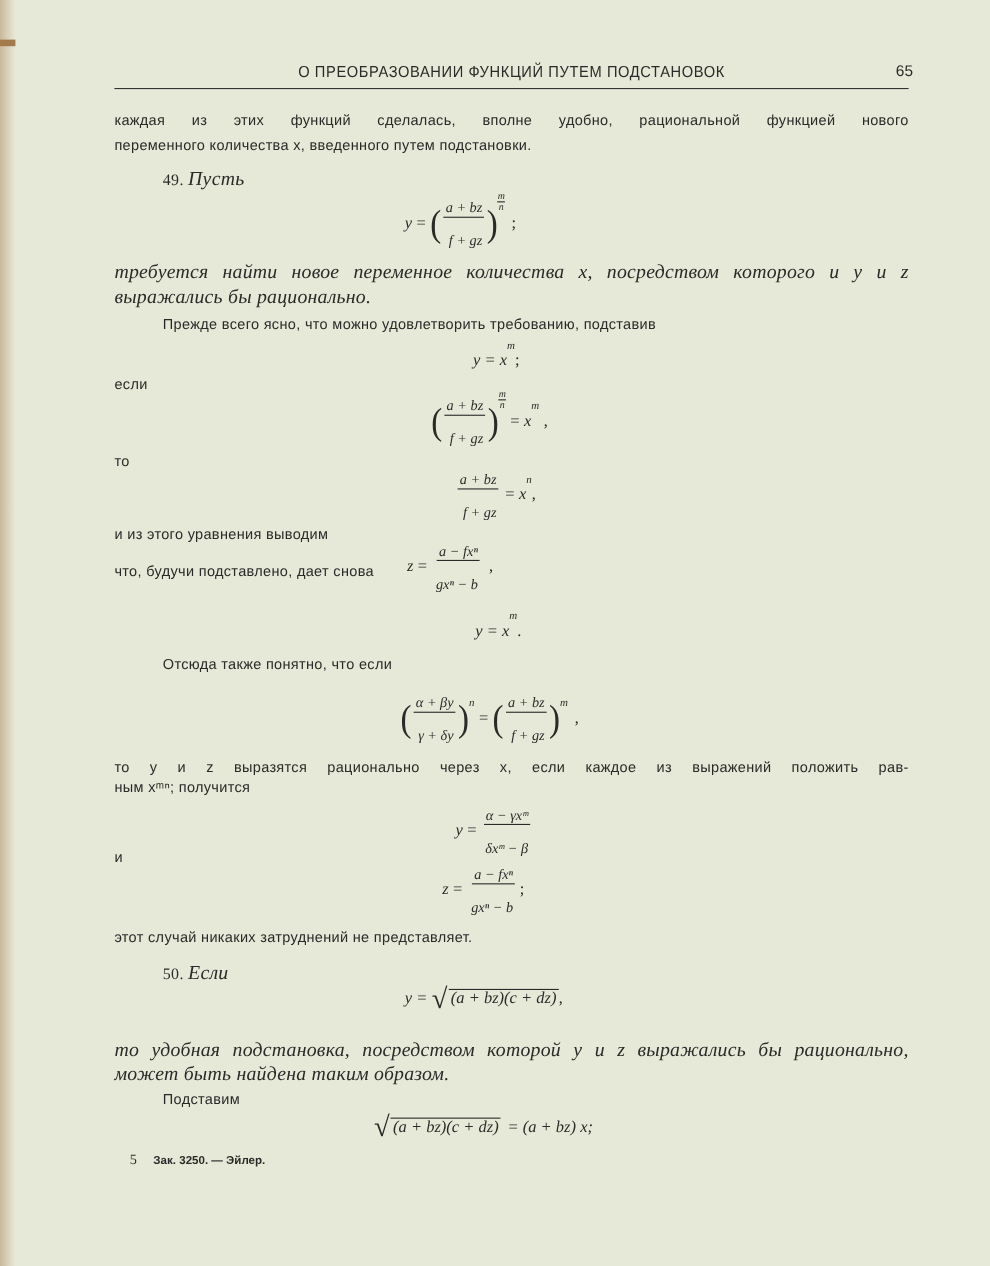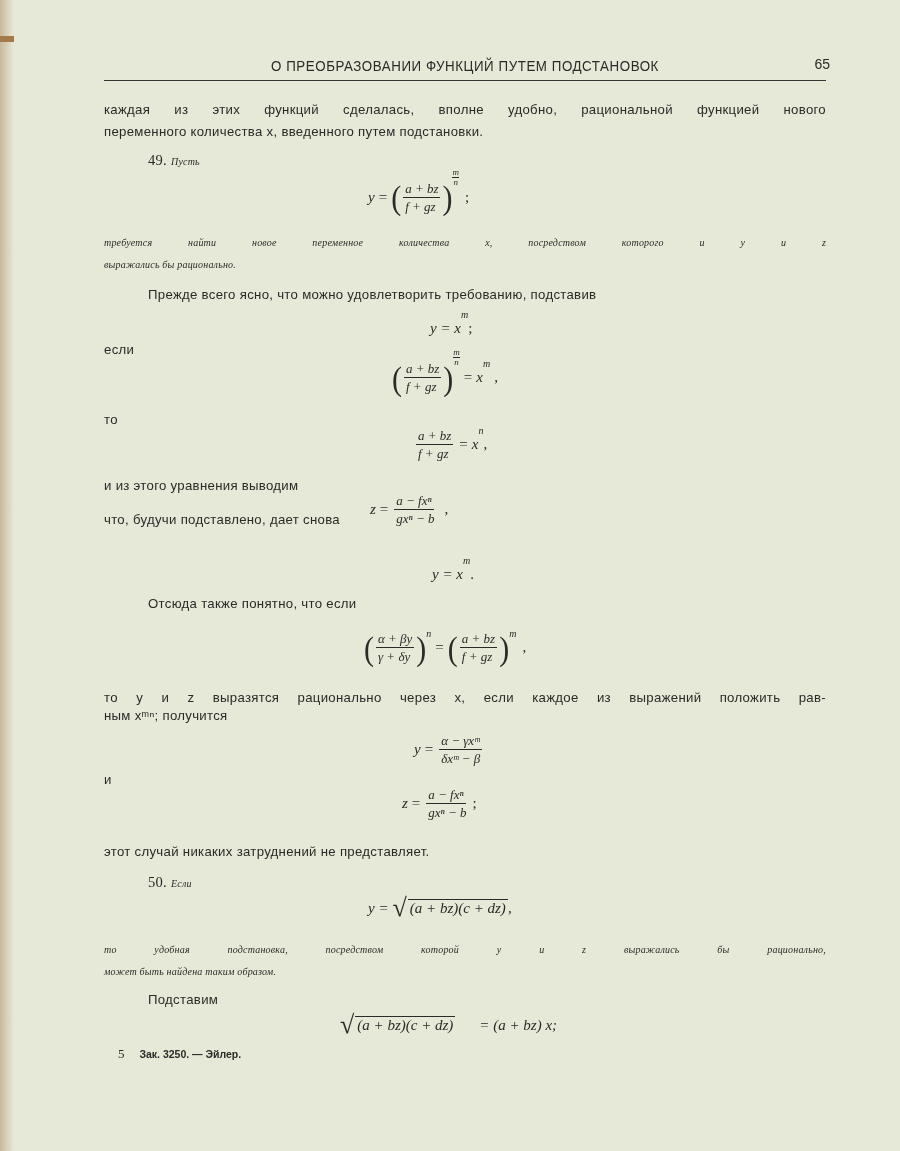--- a/index.html
+++ b/index.html
@@ -28,28 +28,28 @@
     }
     .header-rule {
       position:absolute; left:104px; top:80px; width:722px; height:0;
       border-top:1.5px solid #333;
     }
     .line {
       position:absolute; left:104px; width:722px; white-space:nowrap;
       font-family:"Liberation Sans", sans-serif; font-size:13.2px; letter-spacing:0.3px;
     }
     .justify { text-align:justify; text-align-last:justify; }
-    .it { font-family:"Liberation Serif", serif; font-style:italic; font-size:10px; letter-spacing:0.2px; }
+    .it { font-family:"Liberation Serif", serif; font-style:italic; font-size:18px; letter-spacing:0.2px; }
     .ind { left:148px; width:678px; }
     .num { font-family:"Liberation Serif", serif; font-size:14.5px;margin-top:28px; }
     .math {
       position:absolute; font-family:"Liberation Serif", serif; font-style:italic;
       font-size:15px; white-space:nowrap; display:flex; align-items:center;
     }
-    .frac { display:inline-flex; flex-direction:column; align-items:flex-start; vertical-align:middle; margin:0 2px; }
+    .frac { display:inline-flex; flex-direction:column; align-items:flex-end; vertical-align:middle; margin:0 2px;gap:12px; }
     .frac .n { border-bottom:1px solid #2a2a28; padding:0 2px; line-height:17px; font-size:13px; }
     .frac .d { padding:0 2px; line-height:17px; font-size:13px; }
     .paren { font-style:normal; font-size:30px; line-height:34px; transform:scaleY(1.15); display:inline-block; }
     .sup { font-size:10px; position:relative; top:-14px; }
     .supfrac { display:inline-flex; flex-direction:column; align-items:center; font-size:9px; line-height:9px; position:relative; top:-20px; }
     .supfrac .n { border-bottom:1px solid #2a2a28; }
     .eq { font-style:normal; margin:0 4px; }
     .rad { font-style:normal; font-size:26px; margin-right:1px; }
     .over { border-top:1.2px solid #2a2a28; padding:0 2px;text-align:right; }
     .footer { position:absolute; left:118px; top:1046px; font-family:"Liberation Sans", sans-serif; font-size:10.5px; font-weight:bold; }
@@ -215,19 +215,19 @@
 </div>
 
 <div class="line justify it" style="top:944px">то удобная подстановка, посредством которой y и z выражались бы рационально,</div>
 <div class="line it" style="top:966px">может быть найдена таким образом.</div>
 
 <div class="line ind" style="top:992px">Подставим</div>
 
 <div class="math" style="left:340px; top:1010px">
   <span class="rad">√</span>
     <span class="over">(a + bz)(c + dz)</span>
-  <span style="margin-left:24px">= (a + bz) x;</span>
+  <span style="margin-left:6px">= (a + bz) x;</span>
 </div>
 
 <div class="footer">
   <span class="fn">5</span>
   <span>Зак. 3250. — Эйлер.</span>
 </div>
 
 </body></html>

